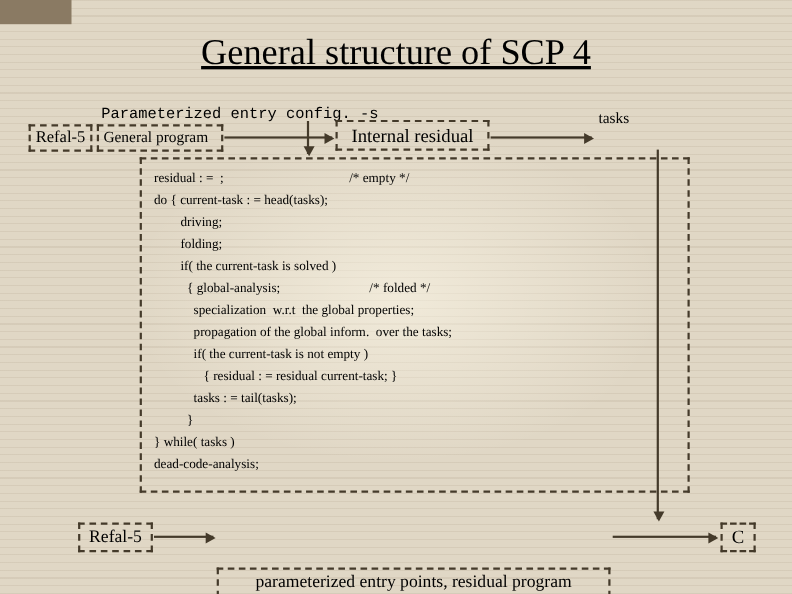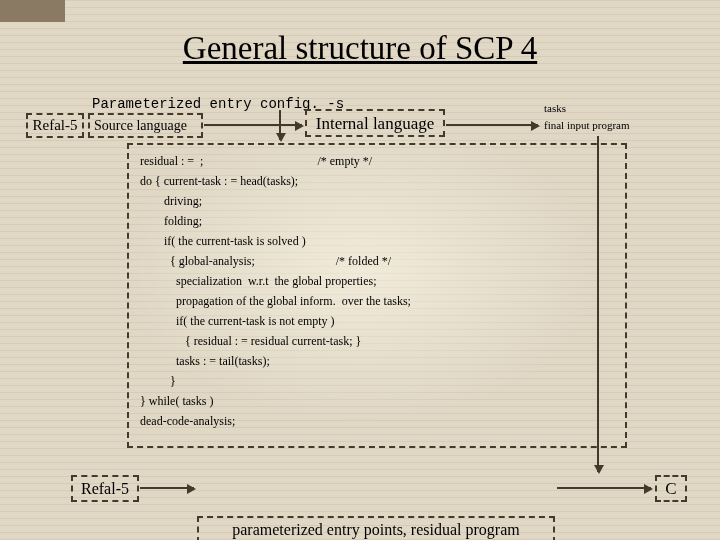--- a/index.html
+++ b/index.html
@@ -41,21 +41,21 @@
   
   .dbox {
     position: absolute;
     border: 2px dashed #443a2a;
     box-sizing: border-box;
   }
   .refal-in   { left: 26px;  top: 113px; width: 58px;  height: 25px; font-size: 15px; text-align: center; padding-top: 2px; }
   .sourcebox  { left: 88px;  top: 113px; width: 115px; height: 25px; font-size: 14px; padding: 3px 4px 0 4px; }
   .paramlabel { position:absolute; left: 92px; top: 96px; font-size: 14px; font-family: Liberation Mono, monospace; }
   .intlang    { left: 305px; top: 109px; width: 140px; height: 28px; font-size: 17px; text-align: center; padding-top: 3px; }
-  .taskscol   { position:absolute; left: 544px; top: 100px; font-size: 11px; line-height: 17px; }
+  .taskscol   { position:absolute; left: 544px; top: 100px; font-size: 14px; line-height: 17px; }
 
   .mainbox    { left: 127px; top: 143px; width: 500px; height: 305px; }
   .pseudo     { position:absolute; left: 140px; top: 151px; width: 480px; font-size: 12px; line-height: 20px; white-space: pre; font-family: "Times New Roman", Times, serif; }
 
   .refal-out  { left: 71px;  top: 475px; width: 68px;  height: 27px; font-size: 16px; text-align: center; padding-top: 3px; }
   .outbox     { left: 197px; top: 475px; width: 358px; height: 27px; font-size: 16px; text-align: center; padding-top: 3px; margin-top: 41px; }
   .cout       { left: 655px; top: 475px; width: 32px;  height: 27px; font-size: 17px; text-align: center; padding-top: 2px; }
 
   
   .arrow-right {
@@ -95,32 +95,31 @@
 </head>
 <body>
 
 <div class="top-stripe"></div>
 
 <div class="title">General structure of SCP 4</div>
 
 <div class="dbox refal-in">Refal-5</div>
 
 <div class="paramlabel">Parameterized entry config. -s</div>
-<div class="dbox sourcebox">Source language</div>
+<div class="dbox sourcebox">General program</div>
 
 <div class="arrow-down a3"></div>
 <div class="arrow-right a1"></div>
 
-<div class="dbox intlang">Internal language</div>
+<div class="dbox intlang">Internal residual</div>
 
 <div class="arrow-right a2"></div>
 
 <div class="taskscol">
   <div>tasks</div>
-  <div>final input program</div>
 </div>
 
 <div class="dbox mainbox"></div>
 <div class="pseudo">residual : =  ;                                      /* empty */
 do { current-task : = head(tasks);
         driving;
         folding;
         if( the current-task is solved )
           { global-analysis;                           /* folded */
             specialization  w.r.t  the global properties;

